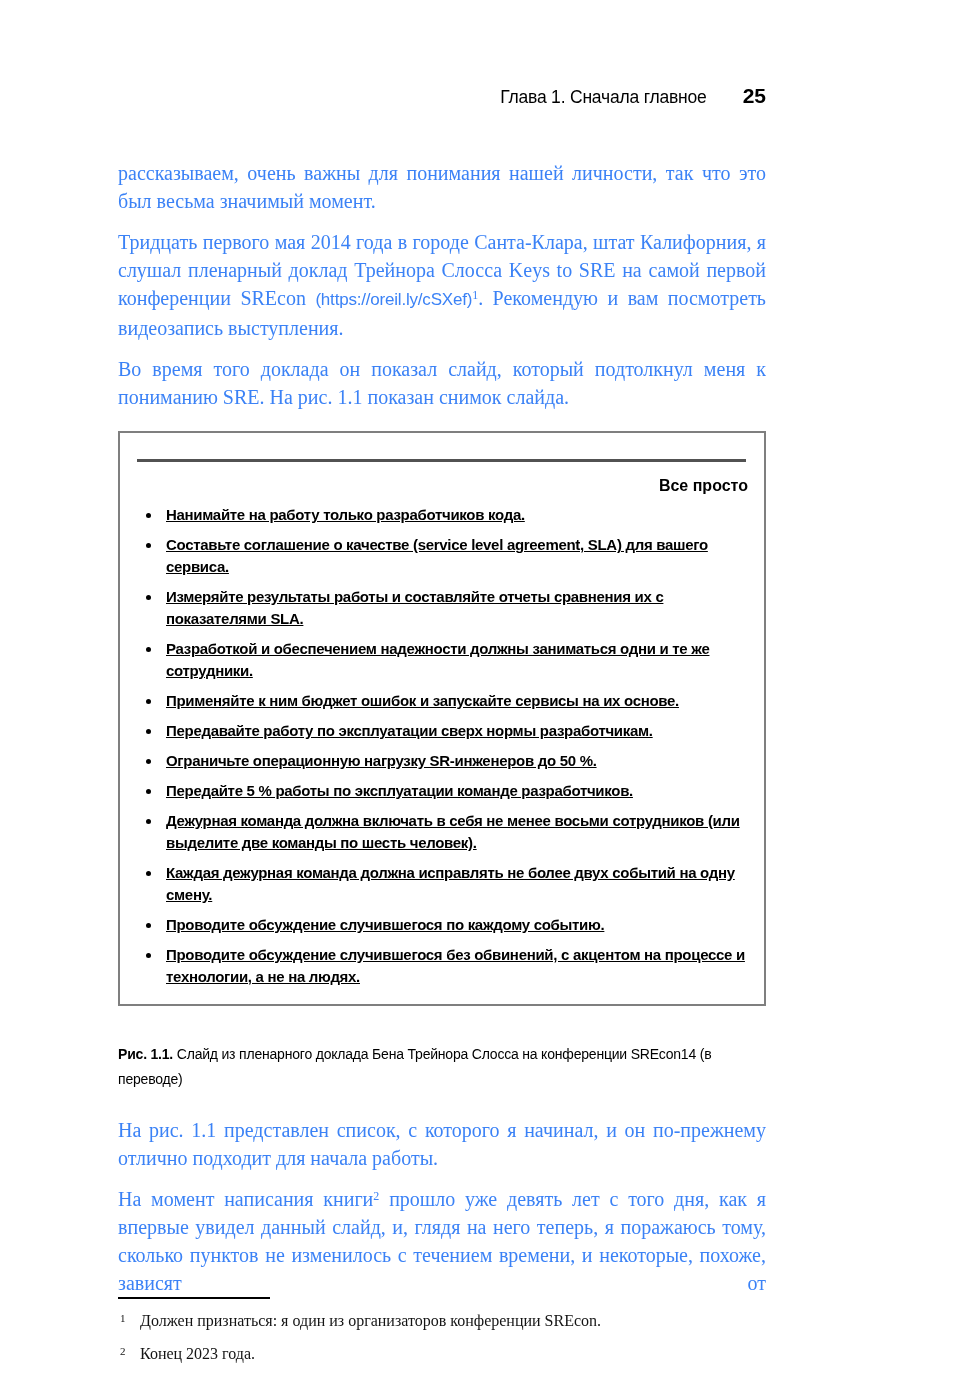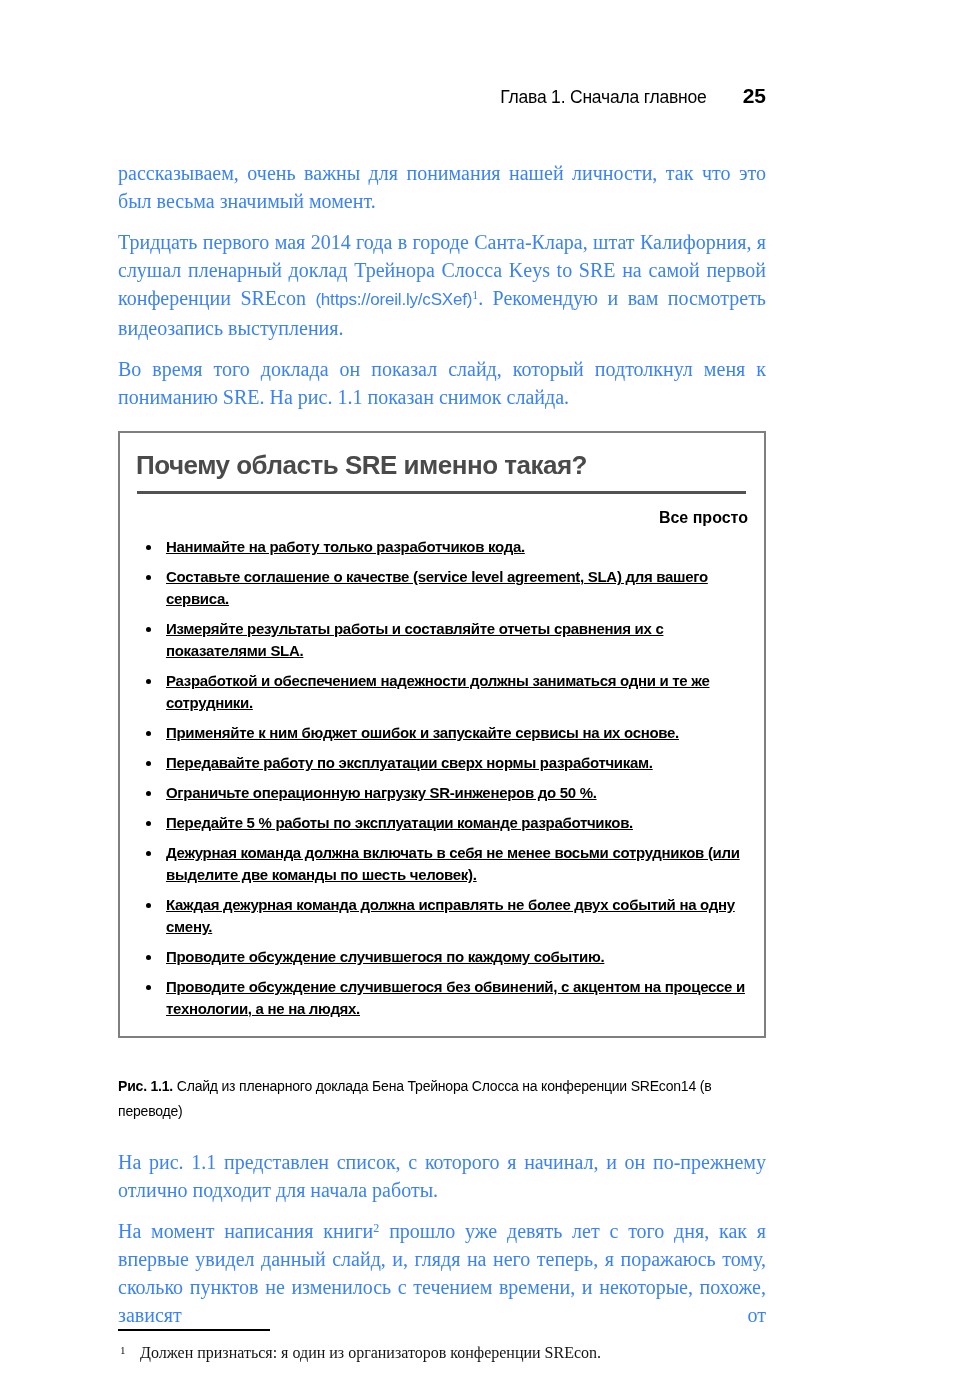--- a/index.html
+++ b/index.html
@@ -101,21 +101,20 @@
 
   <p class="body-par">
     <span>Тридцать первого мая 2014 года в городе Санта-Клара, штат Калифорния, я слушал пленарный доклад Трейнора Слосса </span><span class="italic-title">Keys to SRE</span><span> на самой первой конференции SREcon </span><span class="url-inline">(https://oreil.ly/cSXef)</span><sup class="fn-ref">1</sup><span>. Рекомендую и вам посмотреть видеозапись выступления.</span>
   </p>
 
   <p class="body-par">
     <span>Во время того доклада он показал слайд, который подтолкнул меня к пониманию SRE. На рис. 1.1 показан снимок слайда.</span>
   </p>
 
   <figure class="slide-box" style="margin-left:0;margin-right:0;">
-    <h2 class="slide-title">Почему область SRE именно такая?</h2>
     <div class="slide-title-rule"></div>
     <p class="slide-lead">Все просто</p>
     <ul class="slide-list">
       <li>Нанимайте на работу только разработчиков кода.</li>
       <li>Составьте соглашение о качестве (service level agreement, SLA) для вашего сервиса.</li>
       <li>Измеряйте результаты работы и составляйте отчеты сравнения их с показателями SLA.</li>
       <li>Разработкой и обеспечением надежности должны заниматься одни и те же сотрудники.</li>
       <li>Применяйте к ним бюджет ошибок и запускайте сервисы на их основе.</li>
       <li>Передавайте работу по эксплуатации сверх нормы разработчикам.</li>
       <li>Ограничьте операционную нагрузку SR-инженеров до 50 %.</li>

